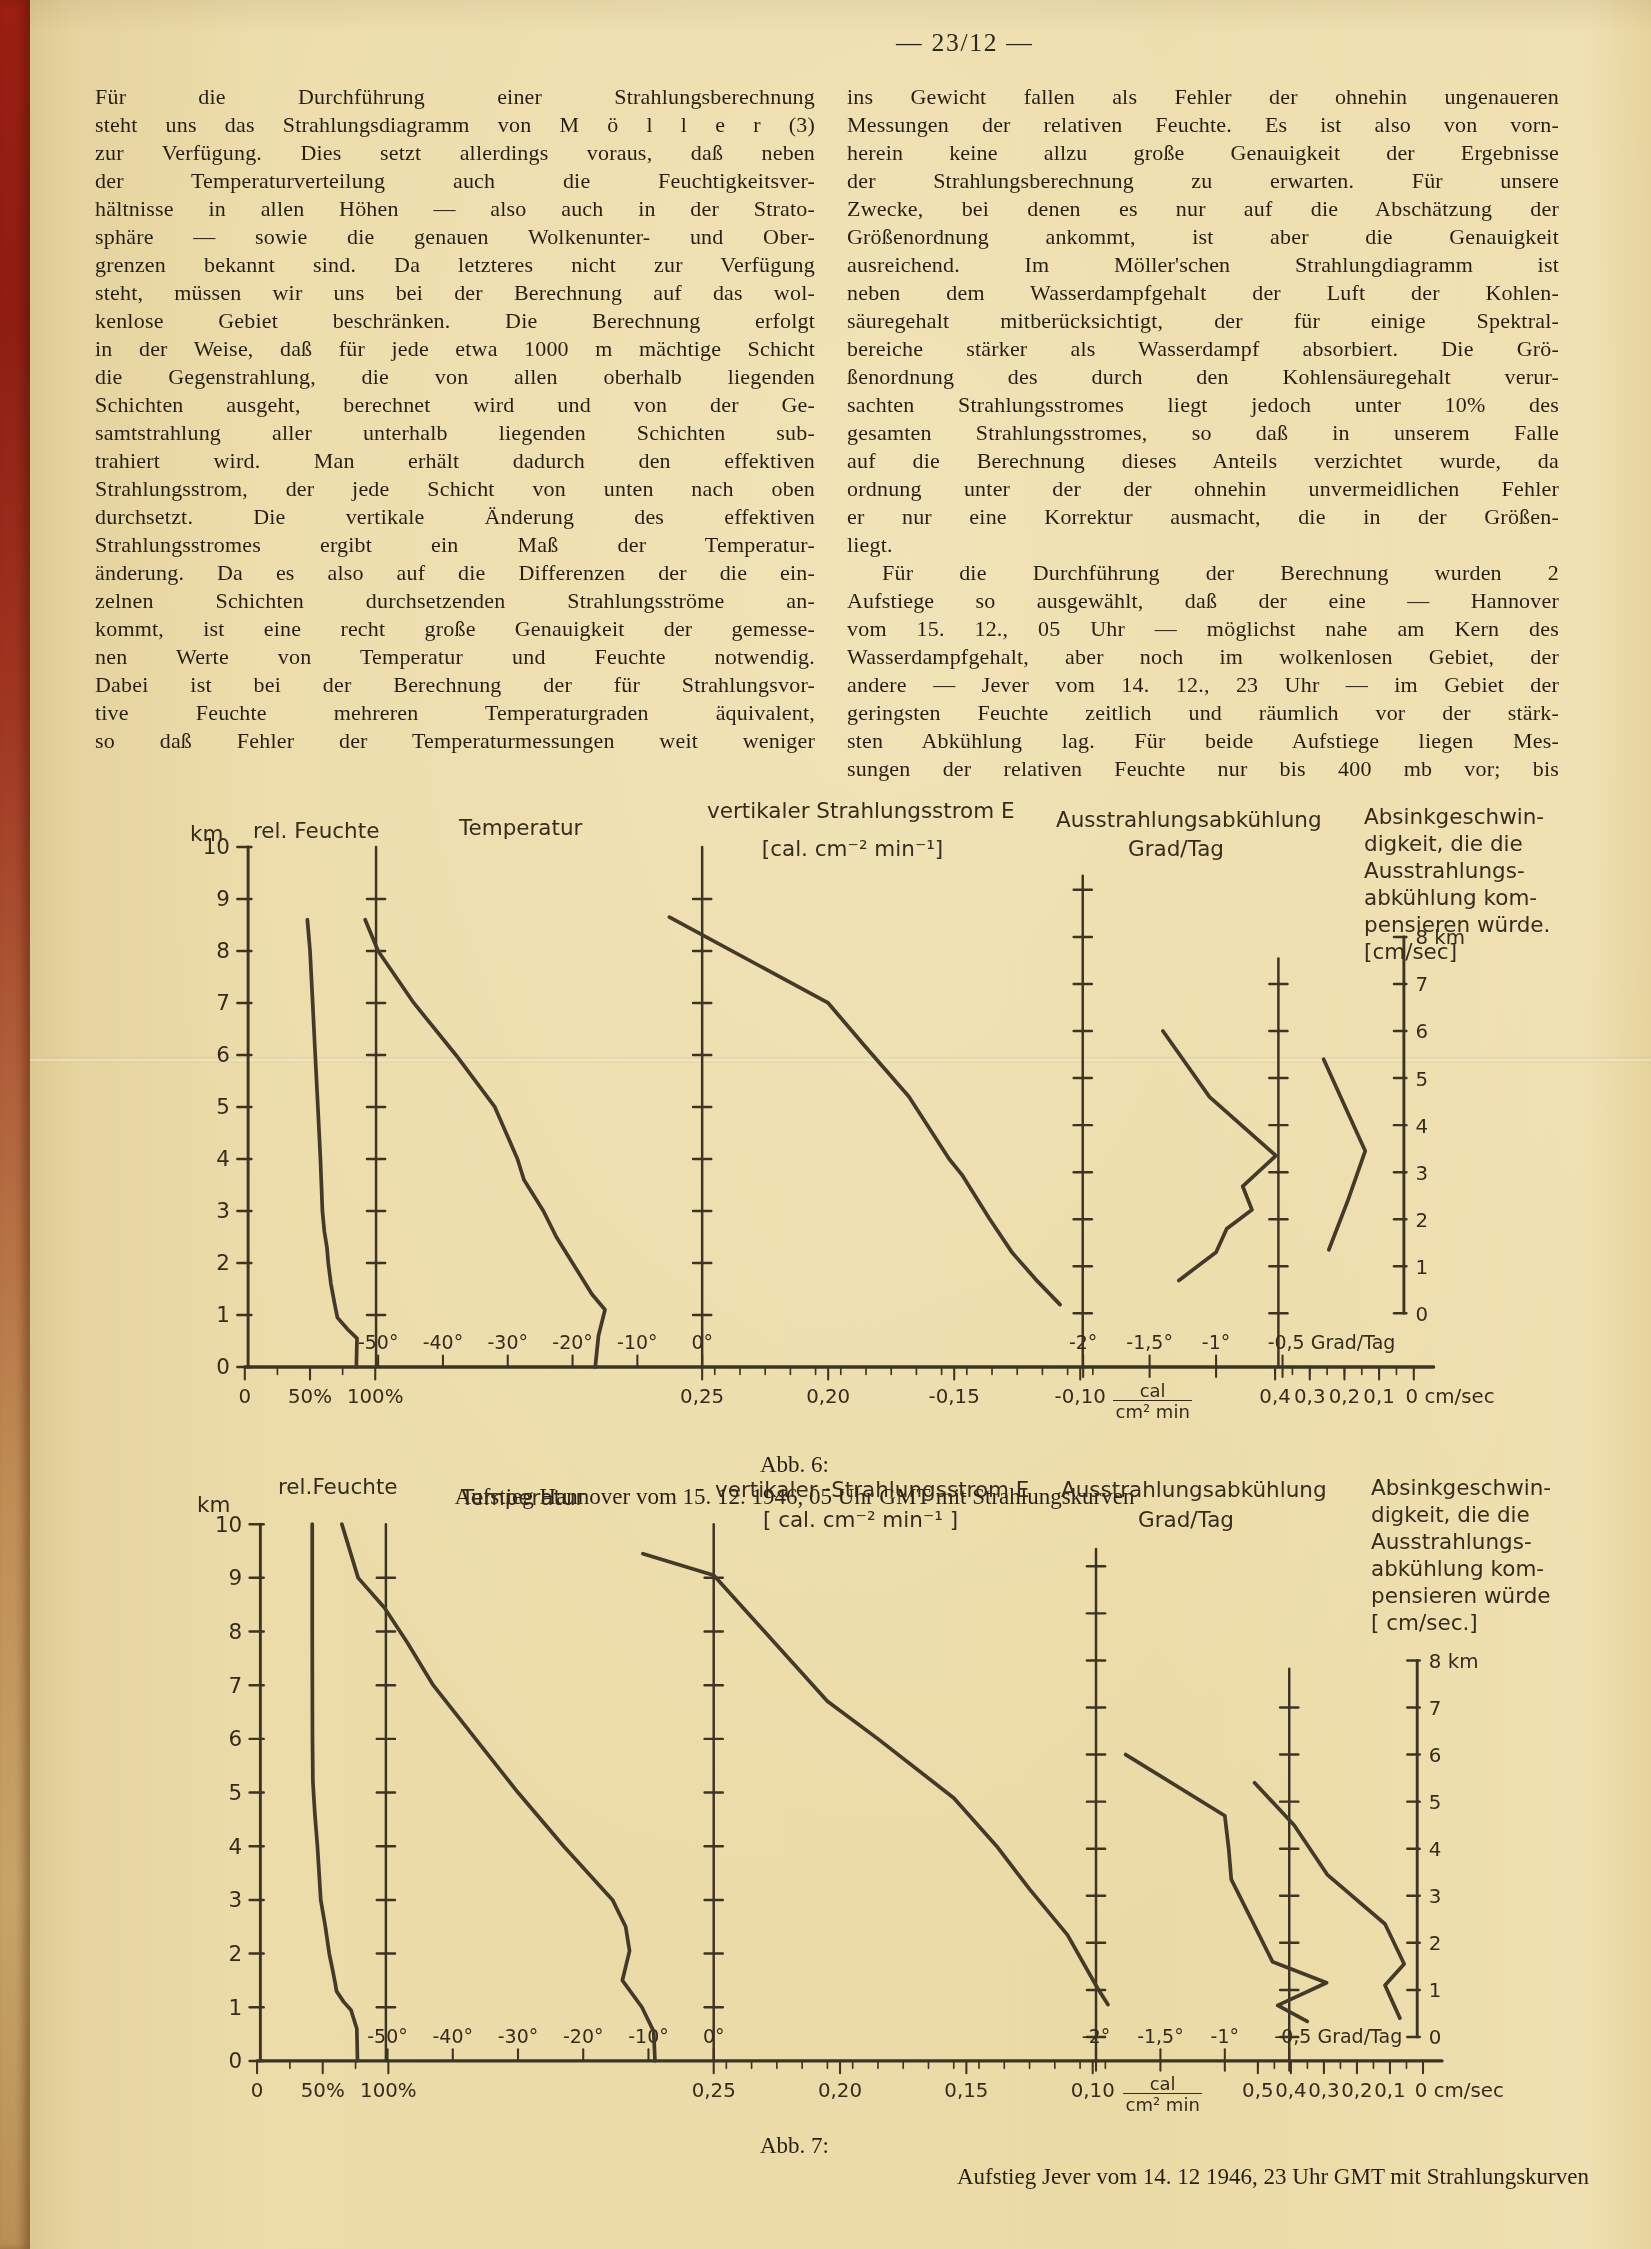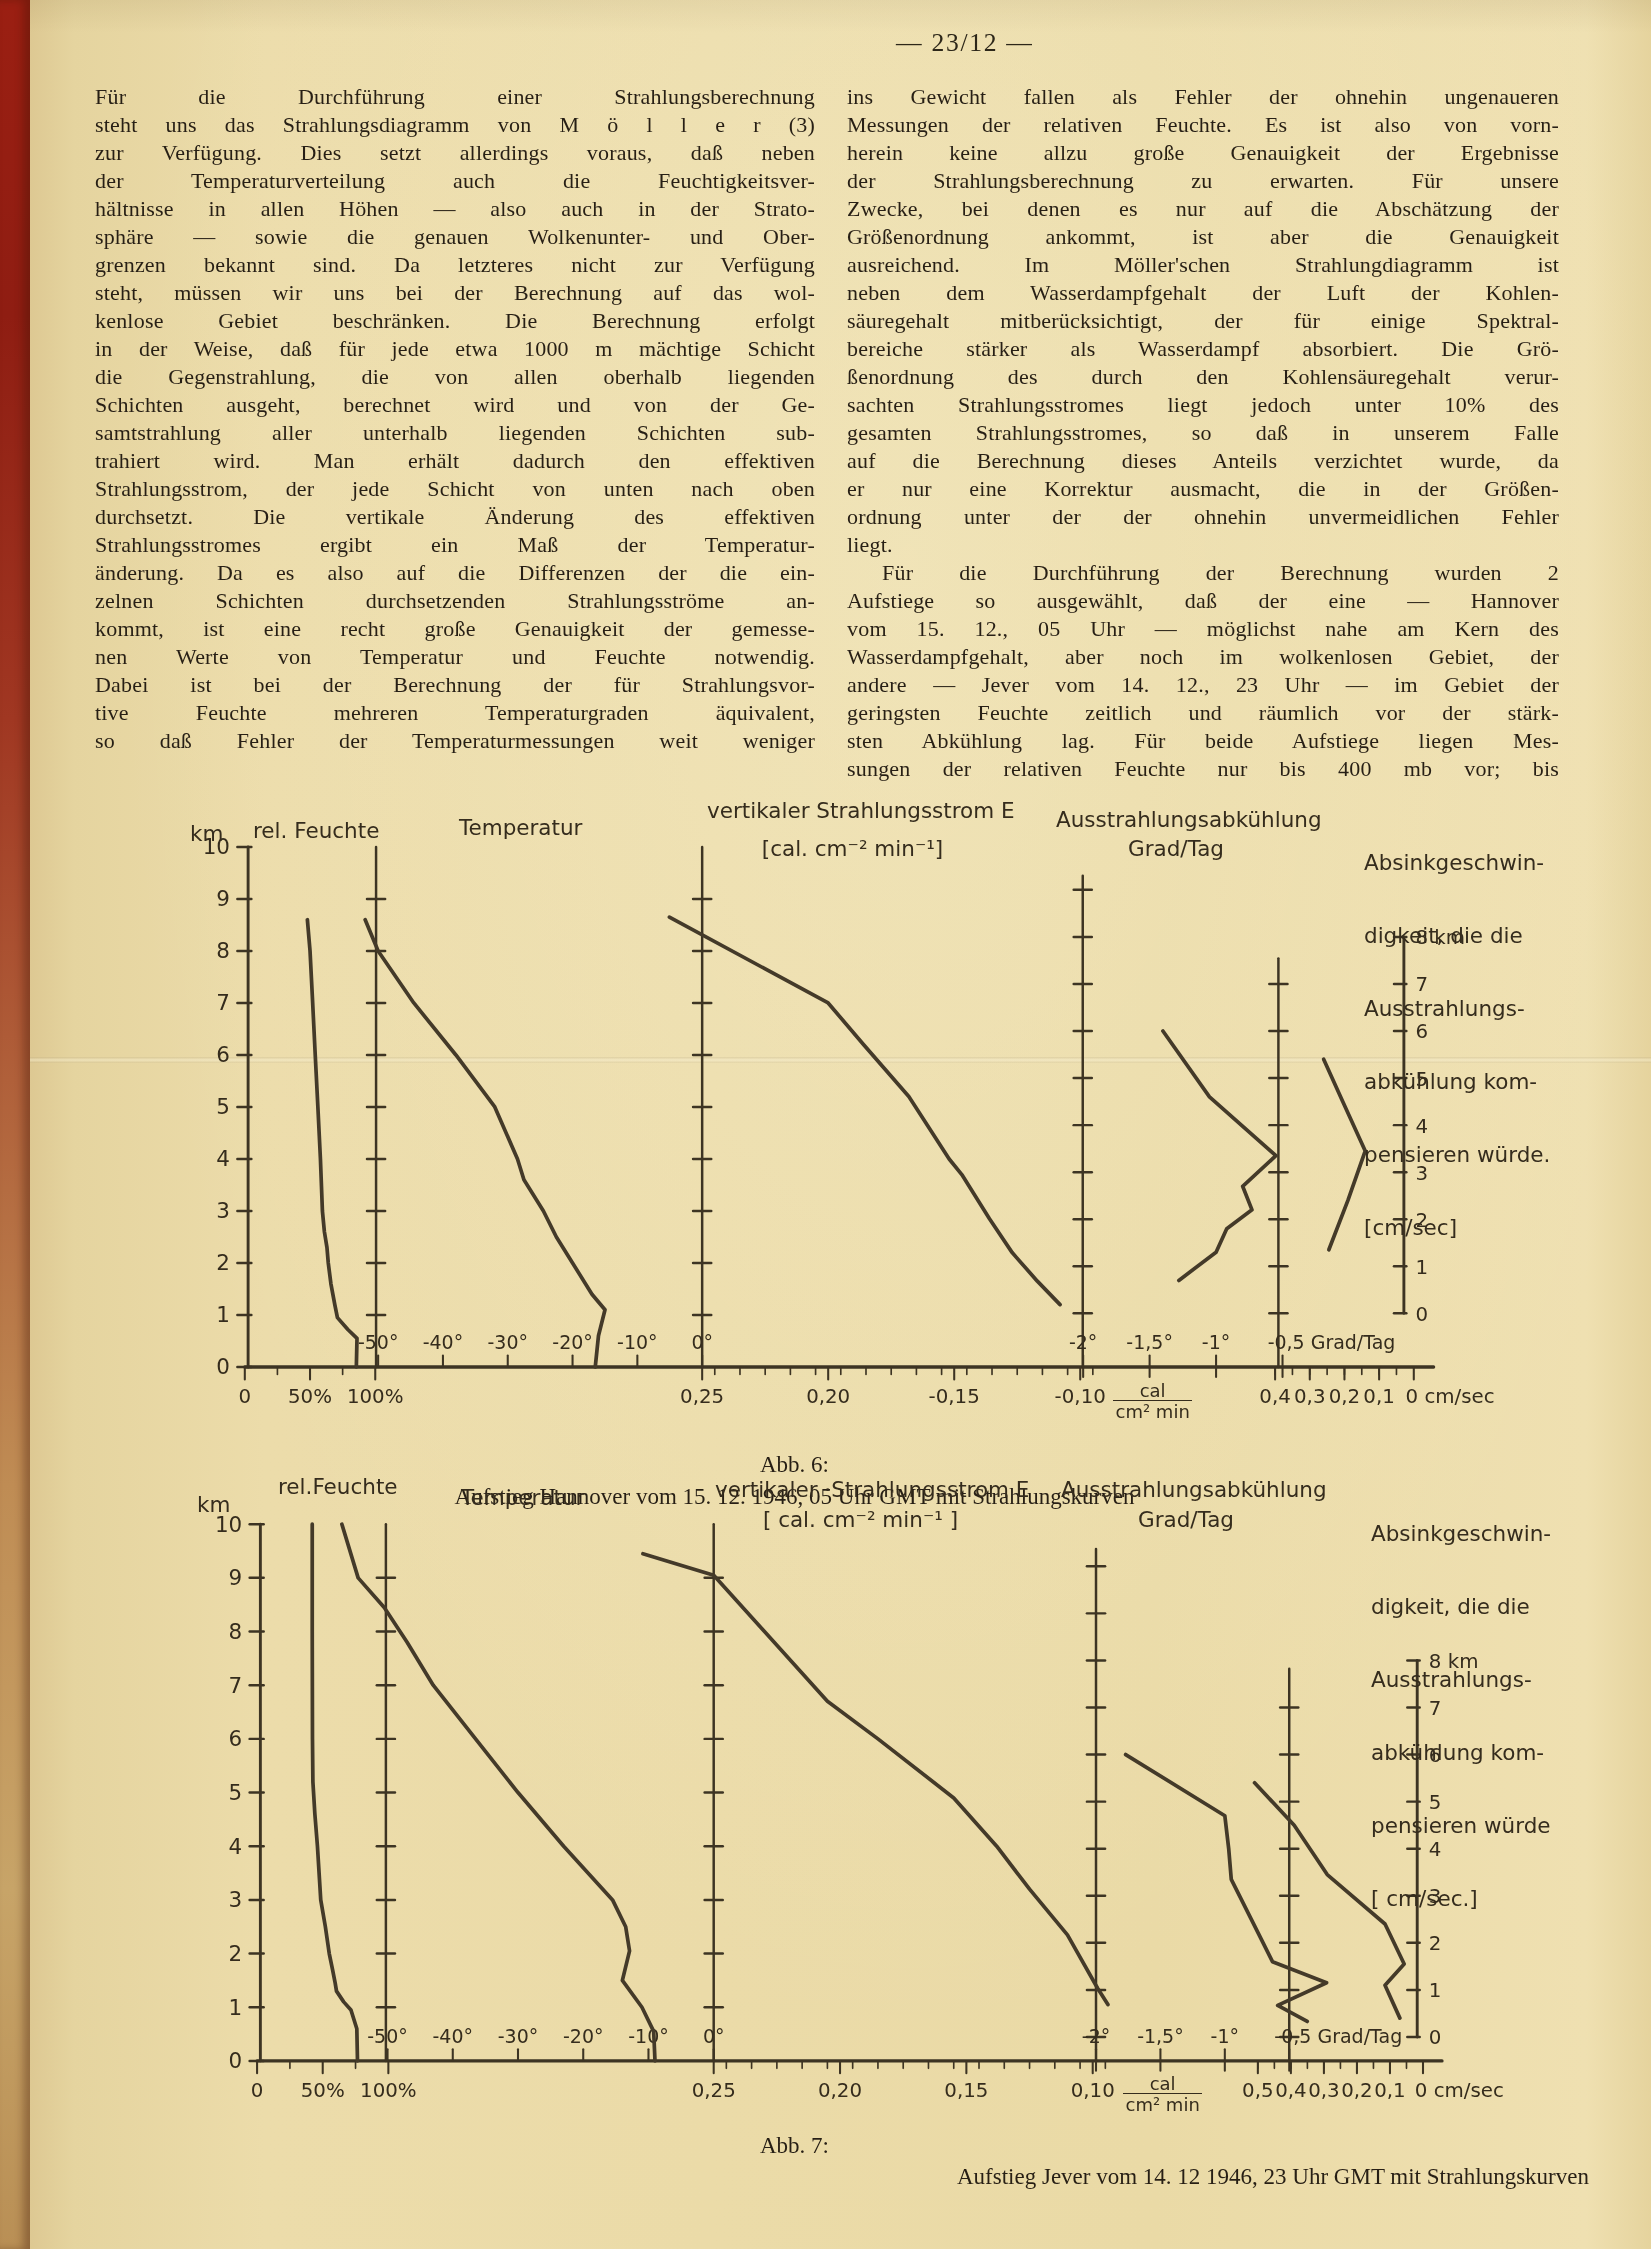--- a/index.html
+++ b/index.html
@@ -19,21 +19,21 @@
   .col{position:absolute;top:83px;font-size:22px;line-height:28px;color:#271f15;letter-spacing:0.2px;word-spacing:1.2px;}
   #colL{left:95px;width:720px;}
   #colR{left:847px;width:712px;}
   .tl{text-align:justify;text-align-last:justify;white-space:normal;}
   .tl.noj{text-align-last:left;}
   .tl.ind{text-indent:35px;}
   .chart{position:absolute;left:0;width:1652px;}
   .chart svg{position:absolute;left:0;top:0;}
   .cl{position:absolute;font-family:"DejaVu Sans",sans-serif;font-size:21.5px;color:#352c1d;white-space:nowrap;}
   .cl.ctr{text-align:center;}
-  .absink div{line-height:27px;margin-top:46px;}
+  .absink div{line-height:27px;}
   svg text{font-family:"DejaVu Sans",sans-serif;fill:#352c1d;}
   .frac{position:absolute;font-family:"DejaVu Sans",sans-serif;font-size:18px;line-height:19px;color:#352c1d;text-align:center;}
   .frac .den{display:block;border-top:1.7px solid #352c1d;padding:0.8px 2.5px 0 2.5px;}
   .cap{position:absolute;left:0;width:1589px;text-align:center;font-size:23px;color:#271f15;}
 </style>
 </head>
 <body>
 
 <div id="page">
   <div id="spine"></div>
@@ -75,22 +75,22 @@
       <div class="tl">Zwecke, bei denen es nur auf die Abschätzung der</div>
       <div class="tl">Größenordnung ankommt, ist aber die Genauigkeit</div>
       <div class="tl">ausreichend. Im Möller'schen Strahlungdiagramm ist</div>
       <div class="tl">neben dem Wasserdampfgehalt der Luft der Kohlen-</div>
       <div class="tl">säuregehalt mitberücksichtigt, der für einige Spektral-</div>
       <div class="tl">bereiche stärker als Wasserdampf absorbiert. Die Grö-</div>
       <div class="tl">ßenordnung des durch den Kohlensäuregehalt verur-</div>
       <div class="tl">sachten Strahlungsstromes liegt jedoch unter 10% des</div>
       <div class="tl">gesamten Strahlungsstromes, so daß in unserem Falle</div>
       <div class="tl">auf die Berechnung dieses Anteils verzichtet wurde, da</div>
+      <div class="tl">ordnung unter der der ohnehin unvermeidlichen Fehler</div>
       <div class="tl">er nur eine Korrektur ausmacht, die in der Größen-</div>
-      <div class="tl">ordnung unter der der ohnehin unvermeidlichen Fehler</div>
       <div class="tl noj">liegt.</div>
       <div class="tl ind">Für die Durchführung der Berechnung wurden 2</div>
       <div class="tl">Aufstiege so ausgewählt, daß der eine — Hannover</div>
       <div class="tl">vom 15. 12., 05 Uhr — möglichst nahe am Kern des</div>
       <div class="tl">Wasserdampfgehalt, aber noch im wolkenlosen Gebiet, der</div>
       <div class="tl">andere — Jever vom 14. 12., 23 Uhr — im Gebiet der</div>
       <div class="tl">geringsten Feuchte zeitlich und räumlich vor der stärk-</div>
       <div class="tl">sten Abkühlung lag. Für beide Aufstiege liegen Mes-</div>
       <div class="tl">sungen der relativen Feuchte nur bis 400 mb vor; bis</div>
     </div>

